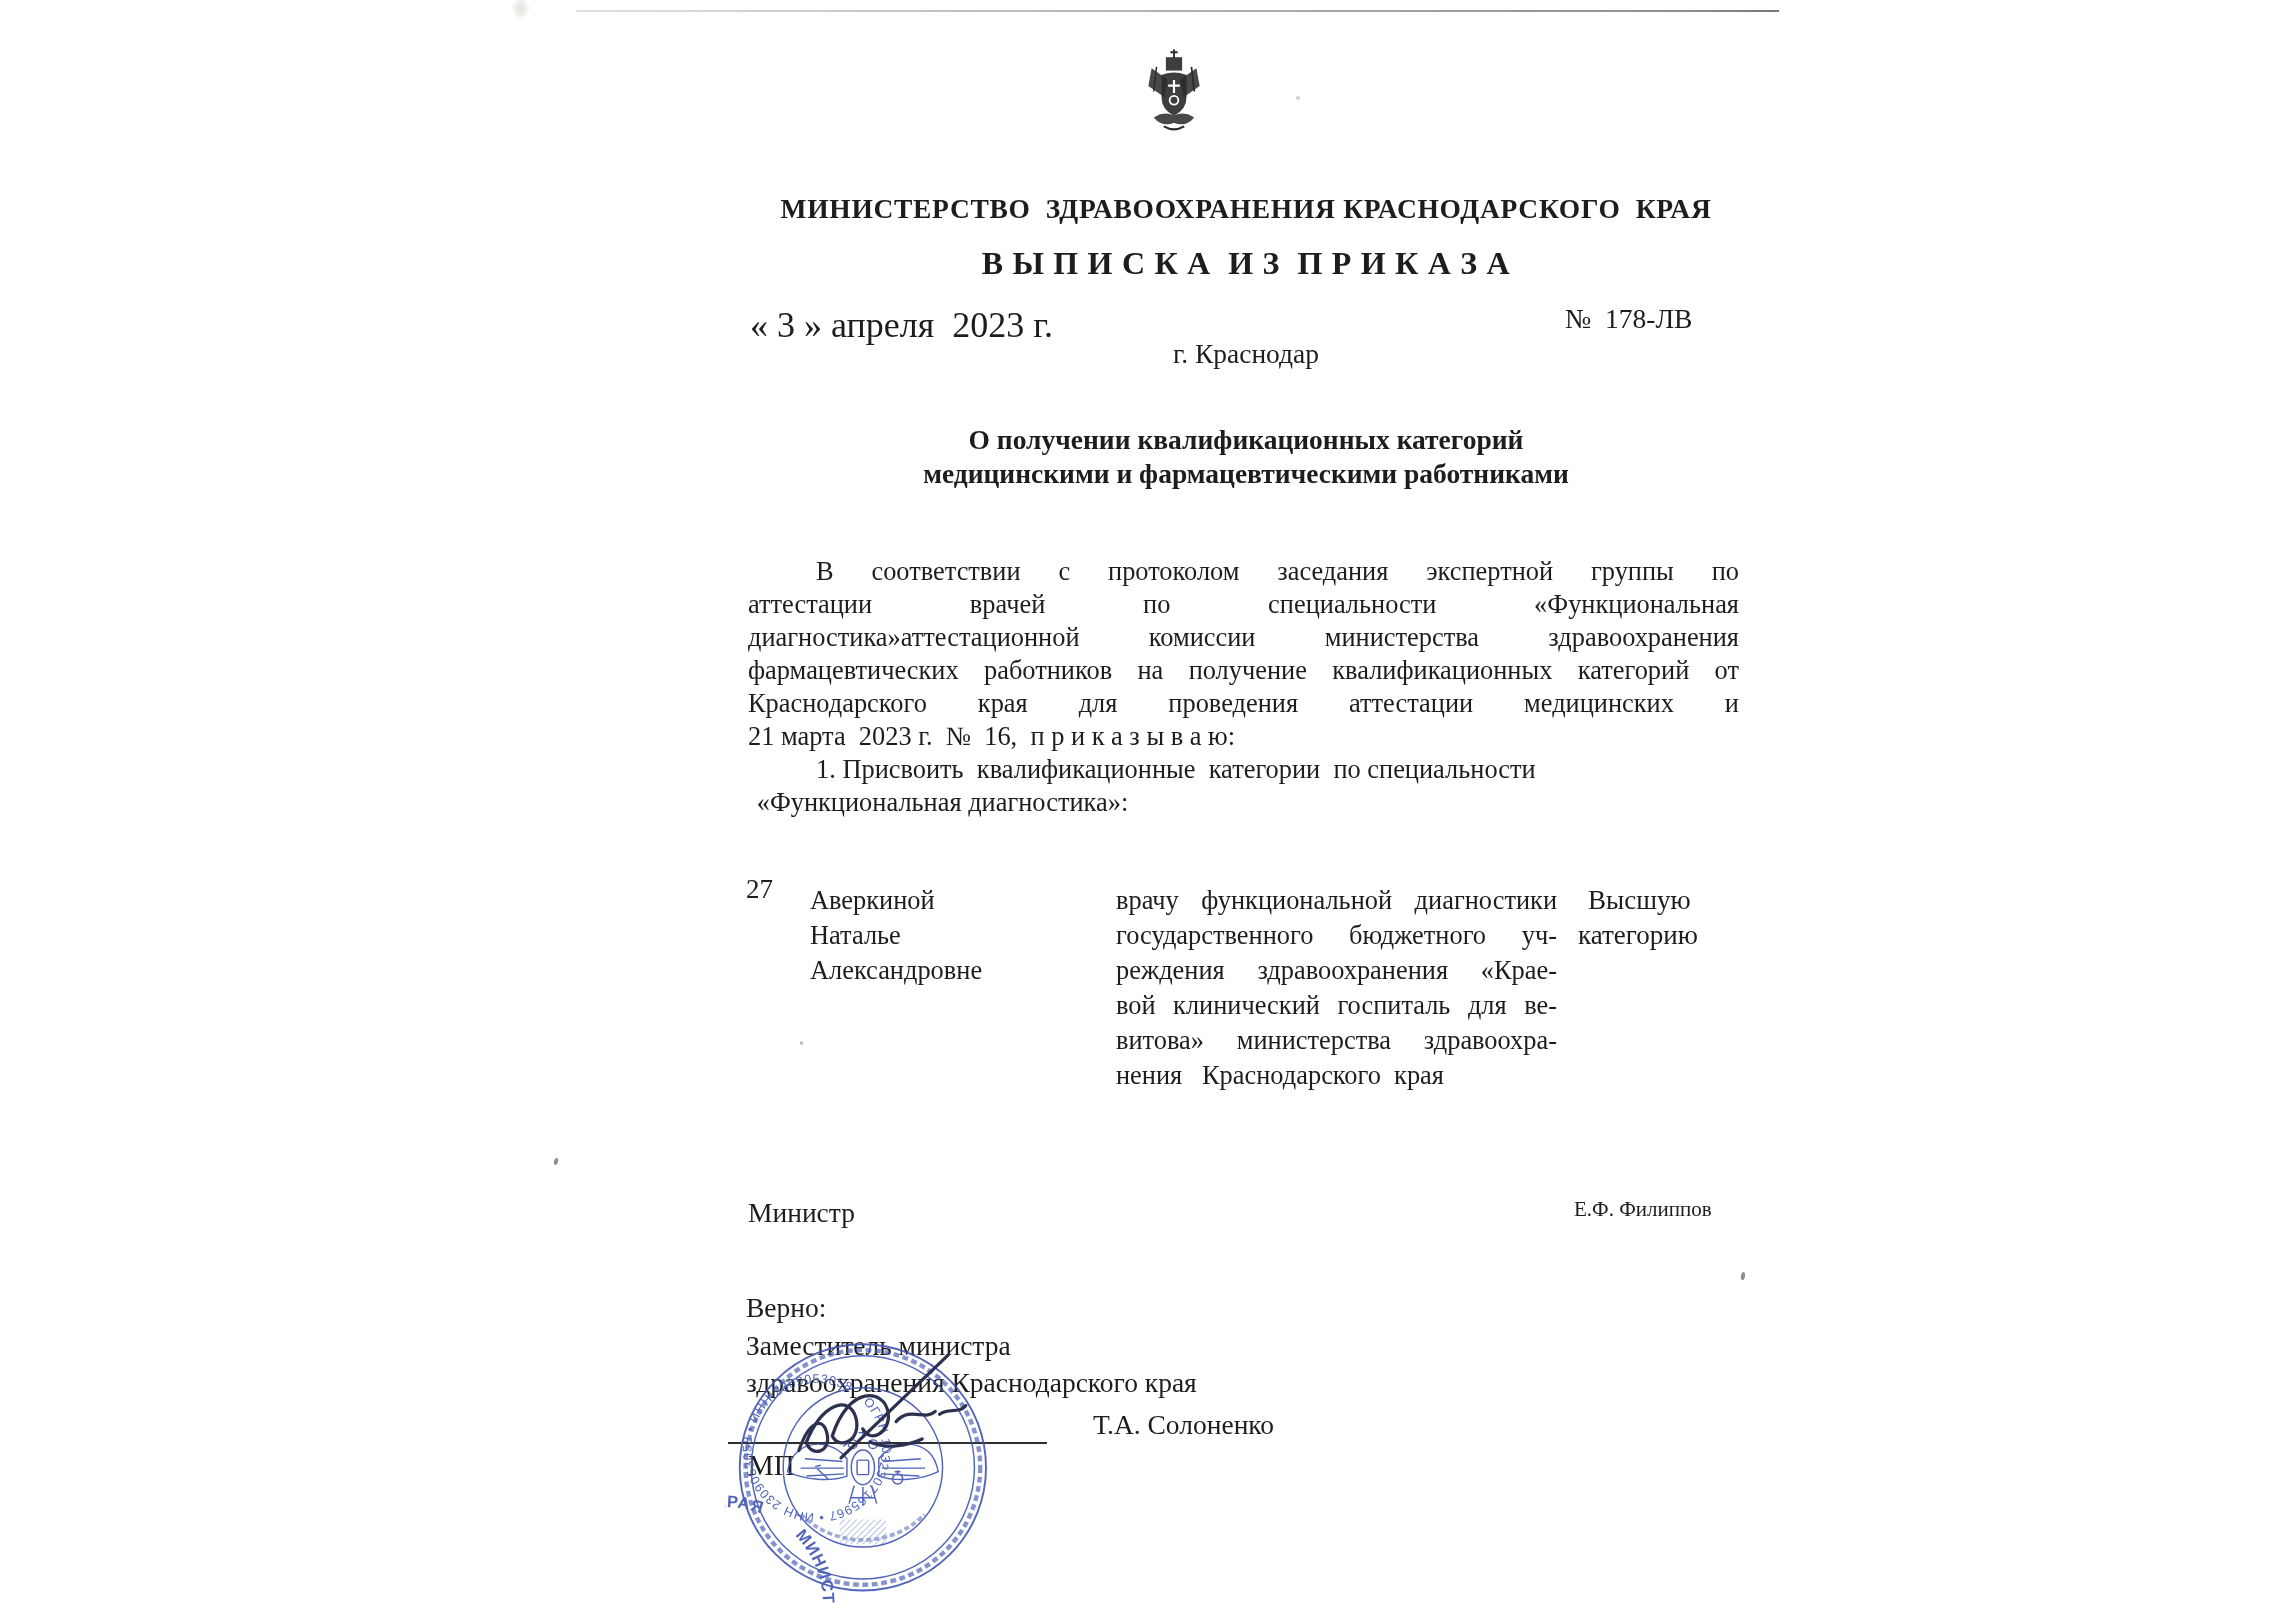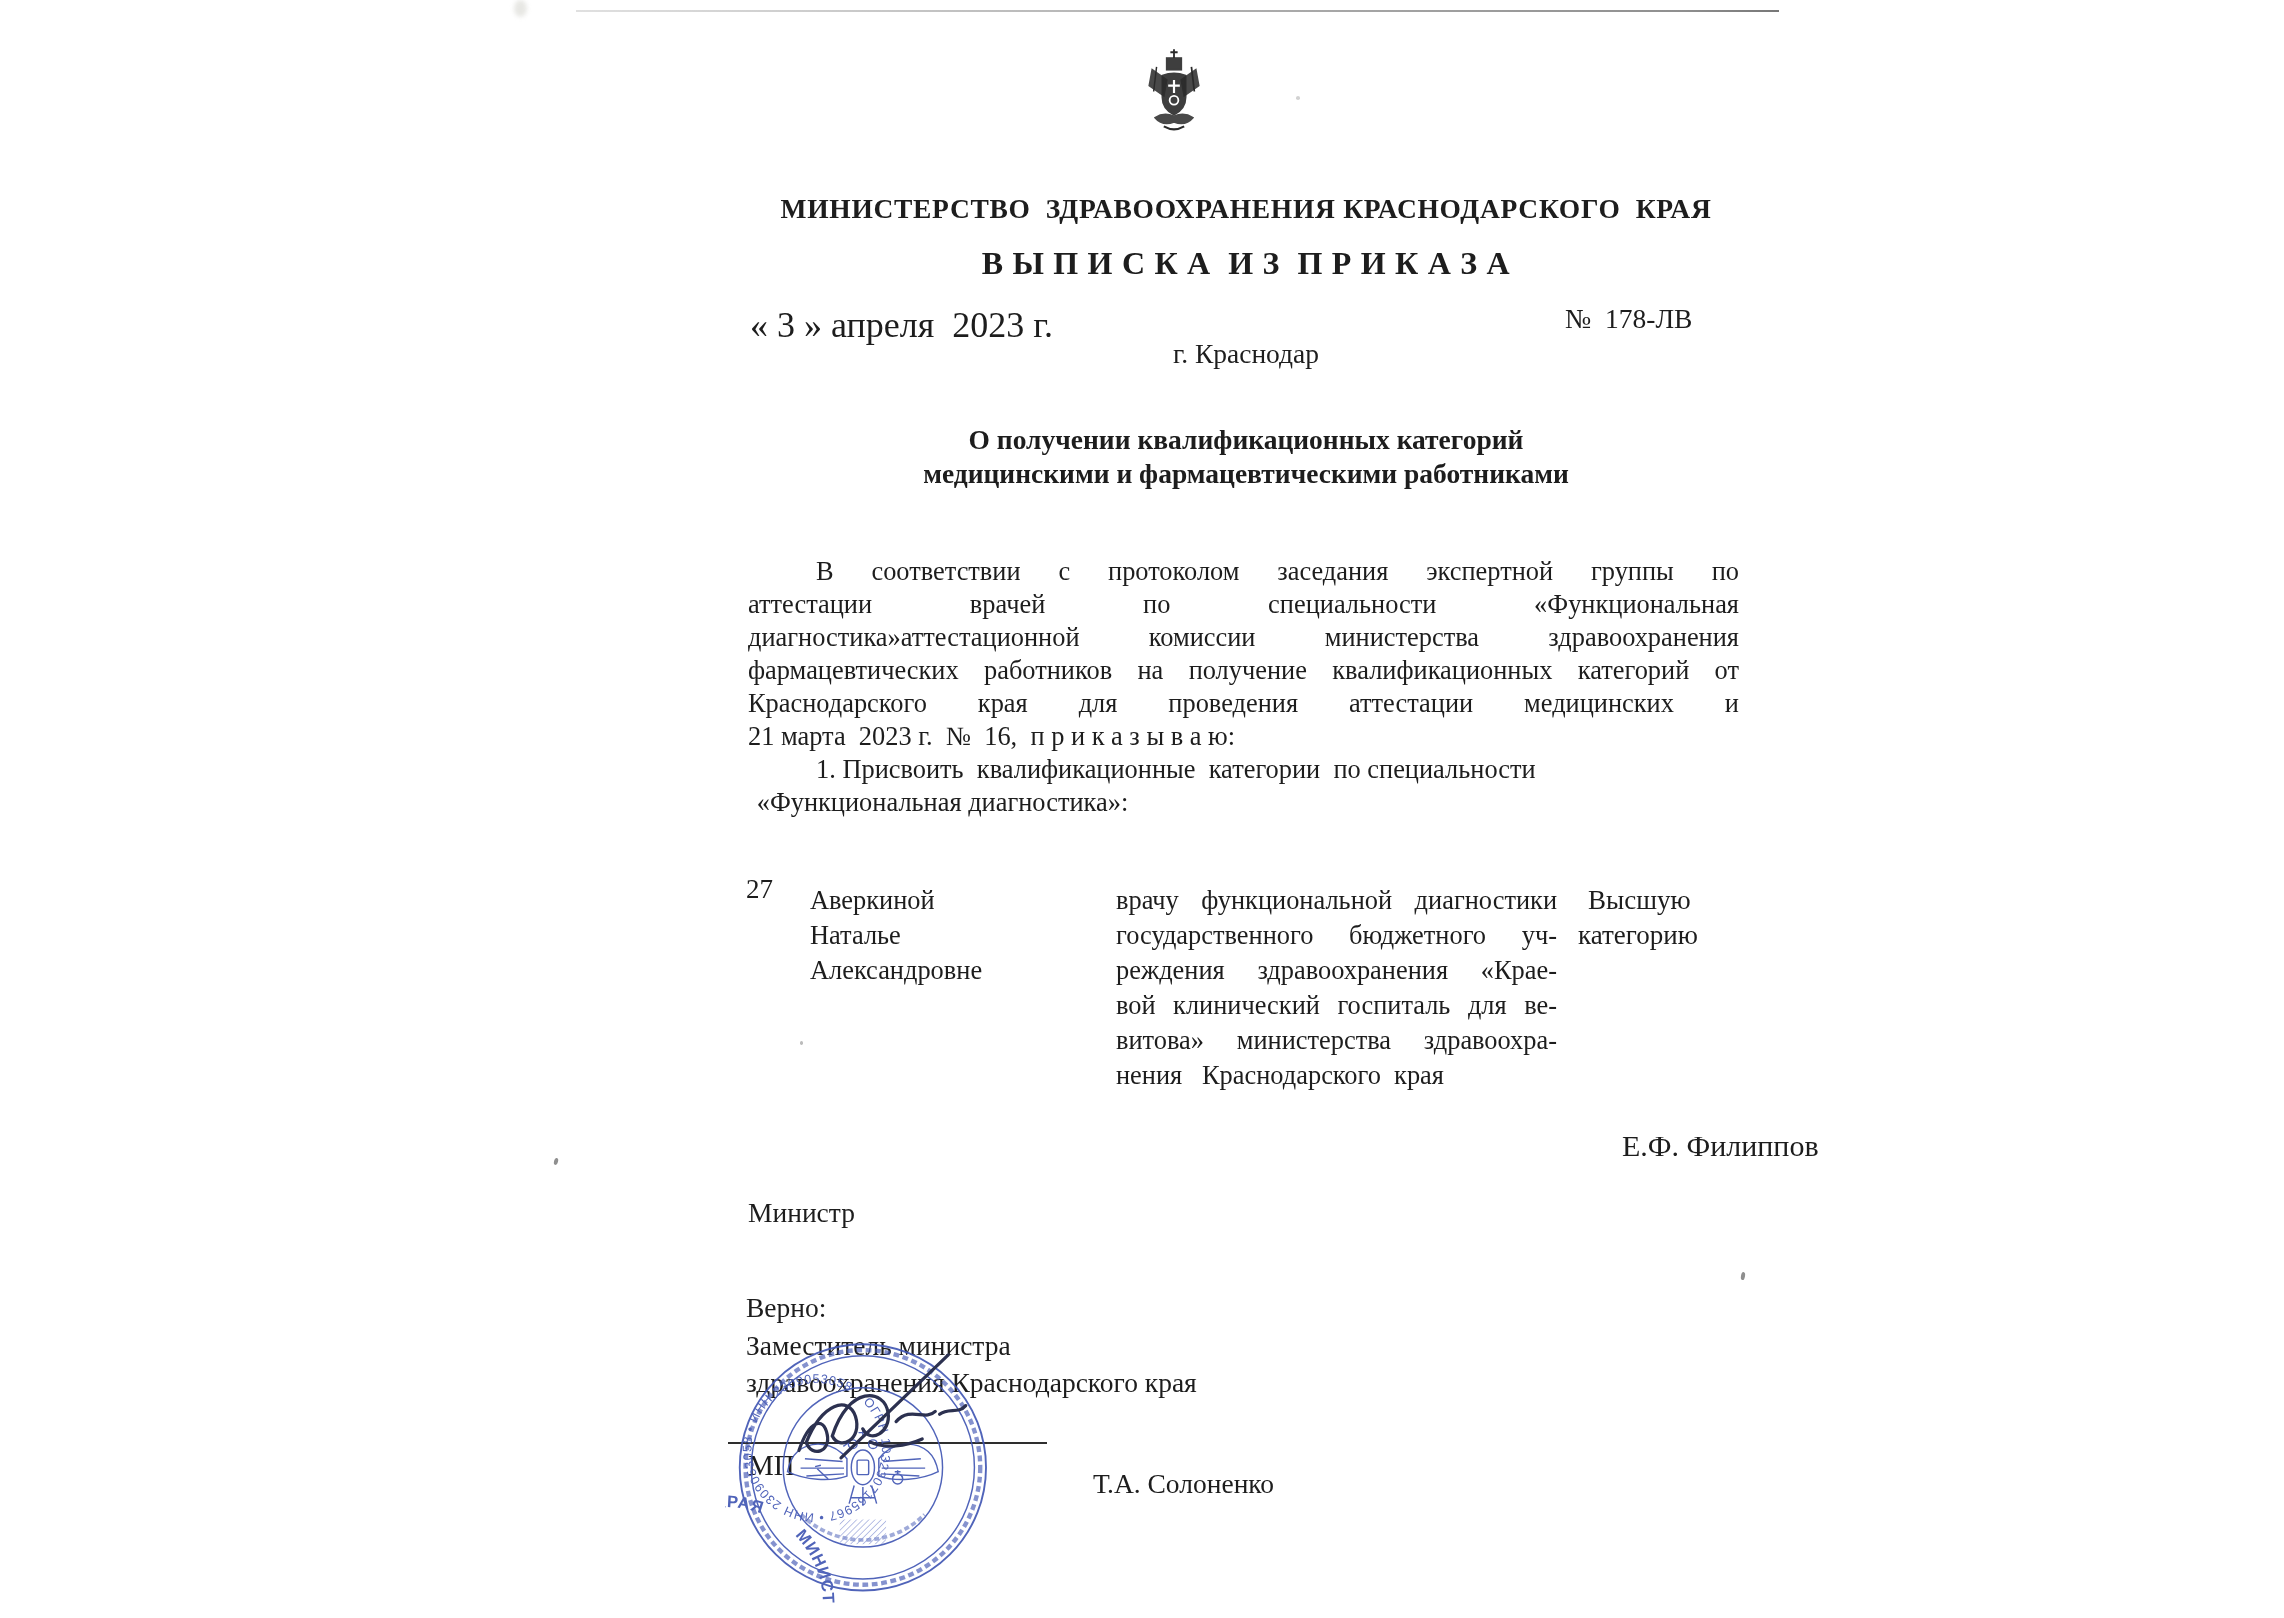--- a/index.html
+++ b/index.html
@@ -39,26 +39,26 @@
   .ind2{padding-left:8.7px;}
 
   
   .rownum{left:746px;top:874px;font-size:27px;}
   .namecol{left:810px;top:883px;width:225px;font-size:26.4px;line-height:35px;}
   .poscol{left:1116px;top:883px;width:441px;font-size:26.4px;line-height:35px;}
   .catcol{left:1578px;top:883px;width:145px;font-size:27px;line-height:35px;}
   .catcol .l1{padding-left:10px;}
 
   .minister-label{left:748px;top:1197px;font-size:27.5px;}
-  .minister-name{left:1574px;top:1129px;font-size:30px;margin-left:48px;}
+  .minister-name{left:1574px;top:1197px;font-size:21px;}
 
   .verno{left:746px;top:1292px;font-size:27.5px;}
   .dep1{left:746px;top:1330px;font-size:27.5px;}
   .dep2{left:746px;top:1367px;font-size:27.5px;}
-  .depname{left:1093px;top:1468px;font-size:27.5px;}
+  .depname{left:1093px;top:1409px;font-size:27.5px;}
   .mp{left:748px;top:1449px;font-size:29px;}
   .sigline{left:728px;top:1442px;width:319px;height:2.2px;background:#2e2e2e;}
 
   .stamp{left:725px;top:1337px;width:283px;height:268px;opacity:.92;}
   .signature{left:754px;top:1333px;width:319px;height:196px;}
 </style>
 </head>
 <body>
 
 <div class="abs scanline"></div>

